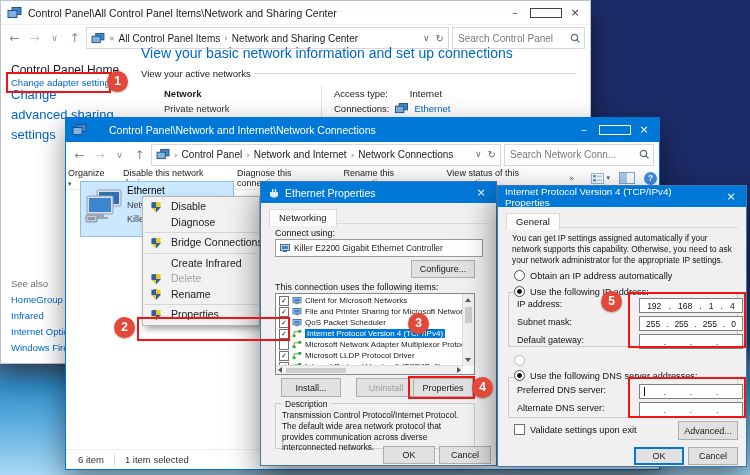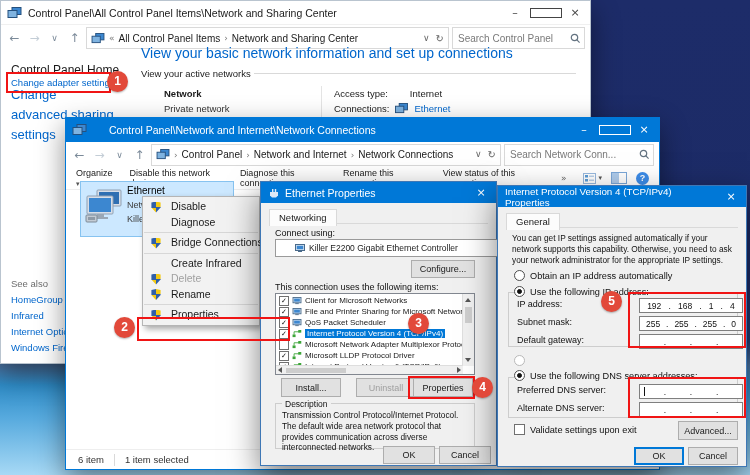--- a/index.html
+++ b/index.html
@@ -21,21 +21,21 @@
   .maxbox{display:inline-block;width:8px;height:8px;border:1px solid currentColor;vertical-align:middle;}
   .abar{display:flex;align-items:center;height:26px;padding:0 5px;gap:3px;font-size:10px;color:#555;}
   .navg{width:17px;text-align:center;font-size:12px;color:#7b8a99;}
   .crumbbox{height:20px;border:1px solid #d9d9d9;background:#fff;display:flex;align-items:center;padding:0 4px;gap:4px;font-size:10px;color:#1a1a1a;}
   .crumbbox .ci{width:14px;height:11px;flex:none;}
   .sep{color:#777;font-size:9px;}
   .boxend{margin-left:auto;display:flex;gap:6px;color:#666;font-size:10px;}
   .searchbox{height:20px;border:1px solid #d9d9d9;background:#fff;display:flex;align-items:center;padding:0 3px;}
   .searchbox input{border:none;outline:none;flex:1;min-width:0;font-size:10px;font-family:"Liberation Sans",sans-serif;color:#333;background:transparent;}
   .searchbox input::placeholder{color:#7a7a7a;opacity:1;}
-  .toolbar{display:flex;align-items:center;height:22px;border-bottom:1px solid #eee;font-size:9px;color:#222;padding:0 10px;gap:17px;}
+  .toolbar{display:flex;align-items:center;height:22px;border-bottom:1px solid #eee;font-size:9px;color:#222;padding:0 2px;gap:17px;}
   .statusbar{position:absolute;left:0;right:0;bottom:0;height:19px;border-top:1px solid #eee;display:flex;align-items:center;font-size:9.5px;color:#333;padding:0 12px;gap:10px;}
   .statusdiv{width:1px;height:12px;background:#d9d9d9;}
   
   .link{color:#0066cc;}
   .head-blue{color:#0066cc;font-size:14px;}
   
   .tile{position:absolute;left:14px;top:63px;width:152px;height:54px;background:#cce8ff;border:1px solid #87c3f0;}
   
   .menu{position:absolute;left:142px;top:196px;width:116px;background:#f2f2f2;border:1px solid #b5b5b5;box-shadow:3px 3px 6px rgba(0,0,0,.35);padding:2px 0;z-index:30;}
   .mi{position:relative;height:15.5px;line-height:15.5px;padding-left:28px;font-size:10.5px;color:#1a1a1a;white-space:nowrap;}
@@ -48,21 +48,21 @@
   
   .dlg{position:absolute;background:#f0f0f0;border:1px solid #3e77b5;box-shadow:0 12px 30px rgba(0,0,0,.5);z-index:40;}
   .dtb{height:21px;background:#0078d7;color:#fff;display:flex;align-items:center;padding-left:7px;font-size:10.5px;}
   .dtb .dx{margin-left:auto;width:30px;text-align:center;font-size:11px;line-height:21px;}
   .tab{position:absolute;background:#fcfcfc;border:1px solid #d9d9d9;border-bottom:none;font-size:9.5px;padding:2px 9px 3px;z-index:2;}
   .tabline{position:absolute;left:8px;right:8px;border-top:1px solid #d9d9d9;z-index:1;}
   .lbl{position:absolute;font-size:9px;color:#111;white-space:nowrap;}
   .btn{position:absolute;background:#e1e1e1;border:1px solid #adadad;font-size:9px;color:#1a1a1a;display:flex;align-items:center;justify-content:center;}
   .btn.dis{color:#9f9f9f;}
   .btn.def{border-color:#0078d7;box-shadow:inset 0 0 0 1px #0078d7;}
-  .whitebox{position:absolute;background:#fff;border:1px solid #9a9a9a;display:flex;align-items:center;gap:4px;padding:0 19px;font-size:8.5px;}
+  .whitebox{position:absolute;background:#fff;border:1px solid #9a9a9a;display:flex;align-items:center;gap:4px;padding:0 4px;font-size:8.5px;}
   
   .listbox{position:absolute;background:#fff;border:1px solid #828790;}
   .lrow{display:flex;align-items:center;height:11px;gap:3px;padding-left:3px;font-size:8px;white-space:nowrap;overflow:hidden;}
   .cb{width:8px;height:8px;border:1px solid #707070;background:#fff;font-size:7px;line-height:8px;text-align:center;color:#111;flex:none;}
   .licon{width:10px;height:8px;flex:none;}
   .lsel{background:#0078d7;color:#fff;padding:0 2px;}
   .vsb{position:absolute;top:0;right:0;bottom:8px;width:11px;background:#f0f0f0;border-left:1px solid #dedede;}
   .hsb{position:absolute;left:0;right:11px;bottom:0;height:8px;background:#f0f0f0;border-top:1px solid #dedede;}
   .vthumb{position:absolute;left:2px;top:13px;width:7px;height:16px;background:#cdcdcd;}
   .hthumb{position:absolute;top:1.5px;left:10px;width:60px;height:5px;background:#cdcdcd;}

